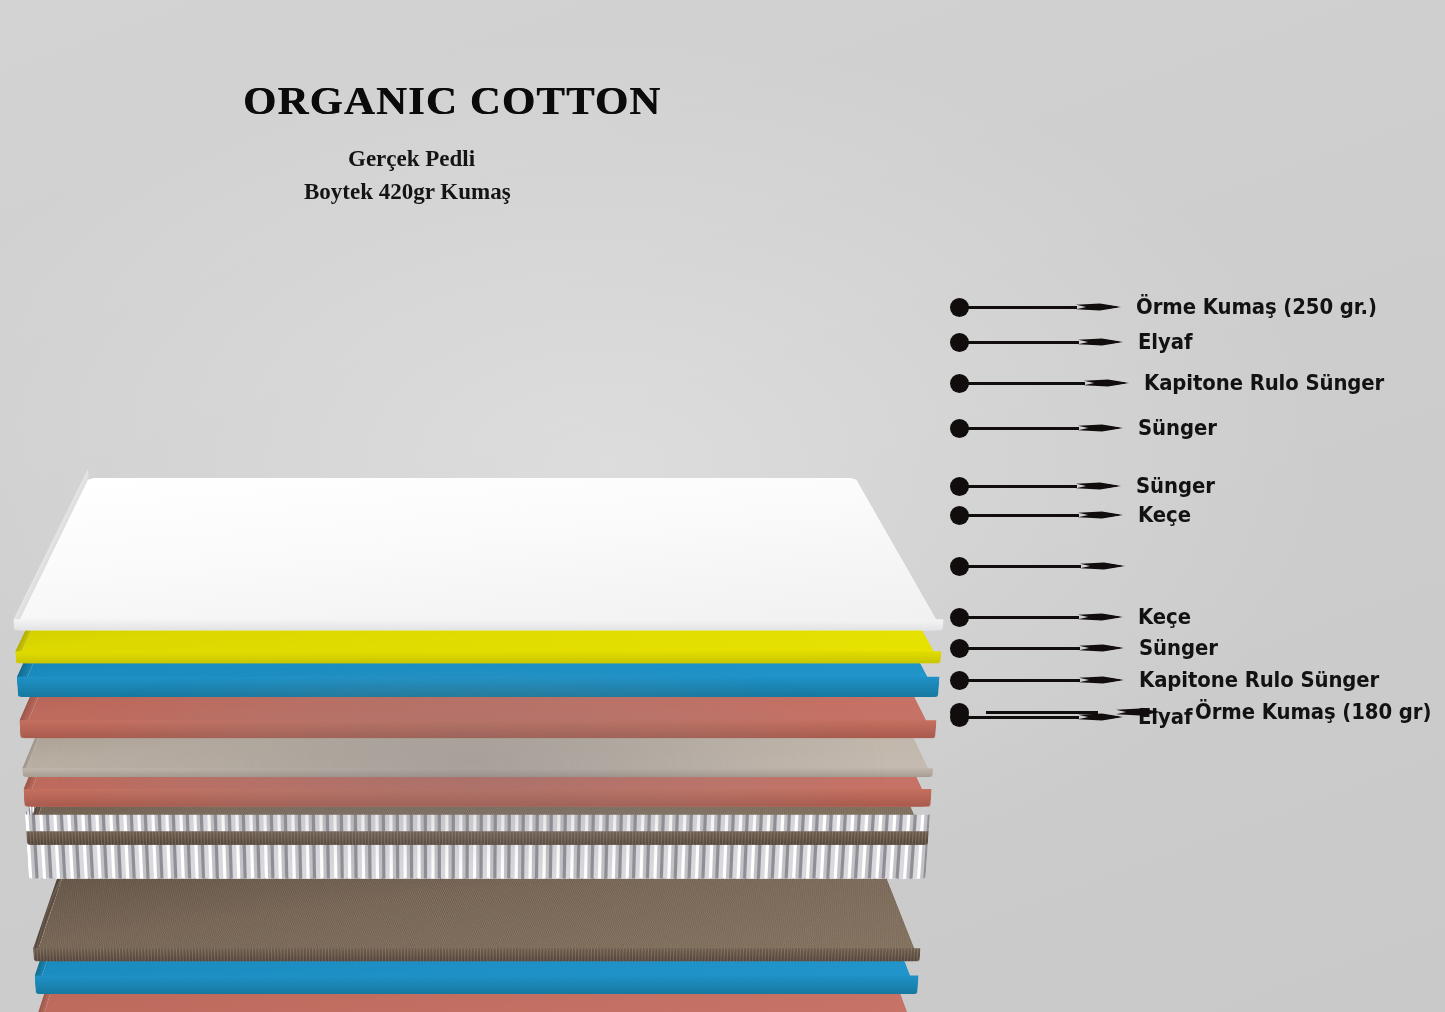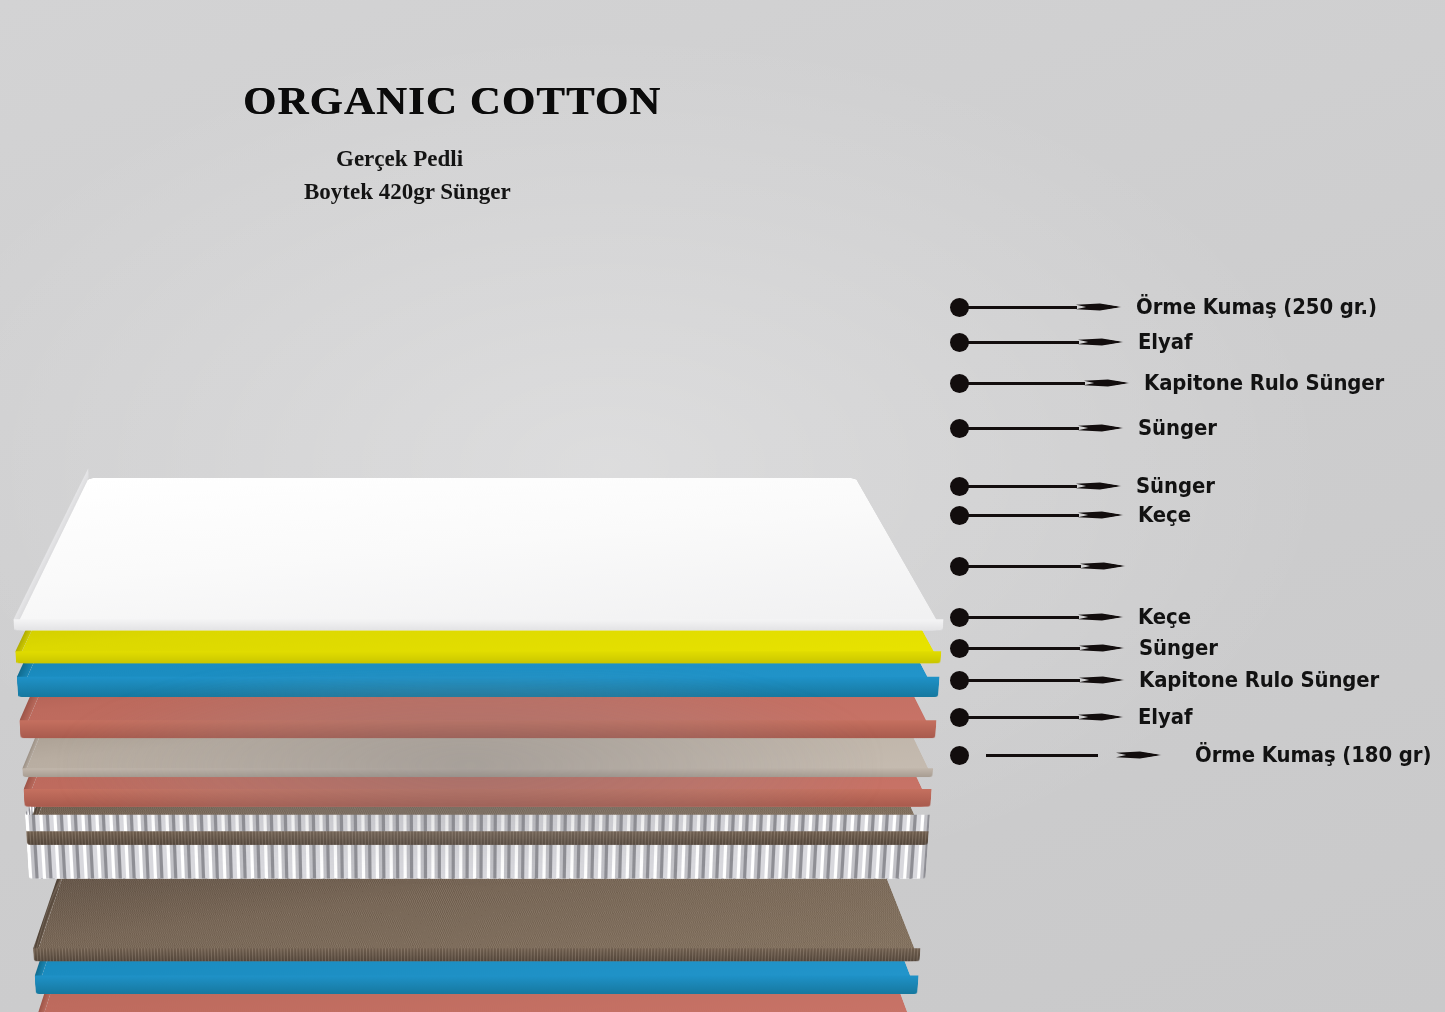--- a/index.html
+++ b/index.html
@@ -67,21 +67,21 @@
 
   #subtitle {
     position: absolute;
     left: 304px; top: 143px;
     font-family: "Liberation Serif", serif;
     font-size: 23px;
     color: #141414;
     line-height: 1.42;
     font-weight: 600;
   }
-  #subtitle .line1 { display: block; margin-left: 32px; }
+  #subtitle .line1 { display: block; margin-left: 44px; }
   #subtitle .line2 { display: block; }
 
   
   #stack-viewport {
     position: absolute;
     left: 0; top: 255px;
     width: 960px; height: 660px;
     perspective: 2300px;
     perspective-origin: 46% 34%;
   }
@@ -254,21 +254,21 @@
 
 <div id="bg-vignette"></div>
 
 <div id="header">
 
 
   <div id="main-title">ORGANIC COTTON</div>
 
   <div id="subtitle">
     <span class="line1">Gerçek Pedli</span>
-    <span class="line2">Boytek 420gr Sünger</span>
+    <span class="line2">Boytek 420gr Kumaş</span>
   </div>
 
 </div>
 
 <div id="stack-viewport">
   <div id="stack-3d">
       <div class="layer m-white" style="transform: translateZ(-484px); z-index: 88;">
         <div class="slab-top"></div>
         <div class="slab-left" style="width: 11px; transform: rotateY(90deg) translateX(-11px);"></div>
       </div>
@@ -393,19 +393,19 @@
       <span class="shaft" style="width: 113px;"></span>
       <span class="head"></span>
       <span class="cl-label">Kapitone Rulo Sünger</span>
     </div>
     <div class="callout" style="top: 704px;">
       <span class="dot"></span>
       <span class="shaft" style="width: 112px;"></span>
       <span class="head"></span>
       <span class="cl-label">Elyaf</span>
     </div>
-    <div class="callout" style="top: 742px; gap: 19px;">
+    <div class="callout" style="top: 699px; gap: 19px;">
       <span class="dot"></span>
       <span class="shaft" style="width: 112px;"></span>
       <span class="head"></span>
       <span class="cl-label">Örme Kumaş (180 gr)</span>
     </div>
   </div>
 
 </body></html>

